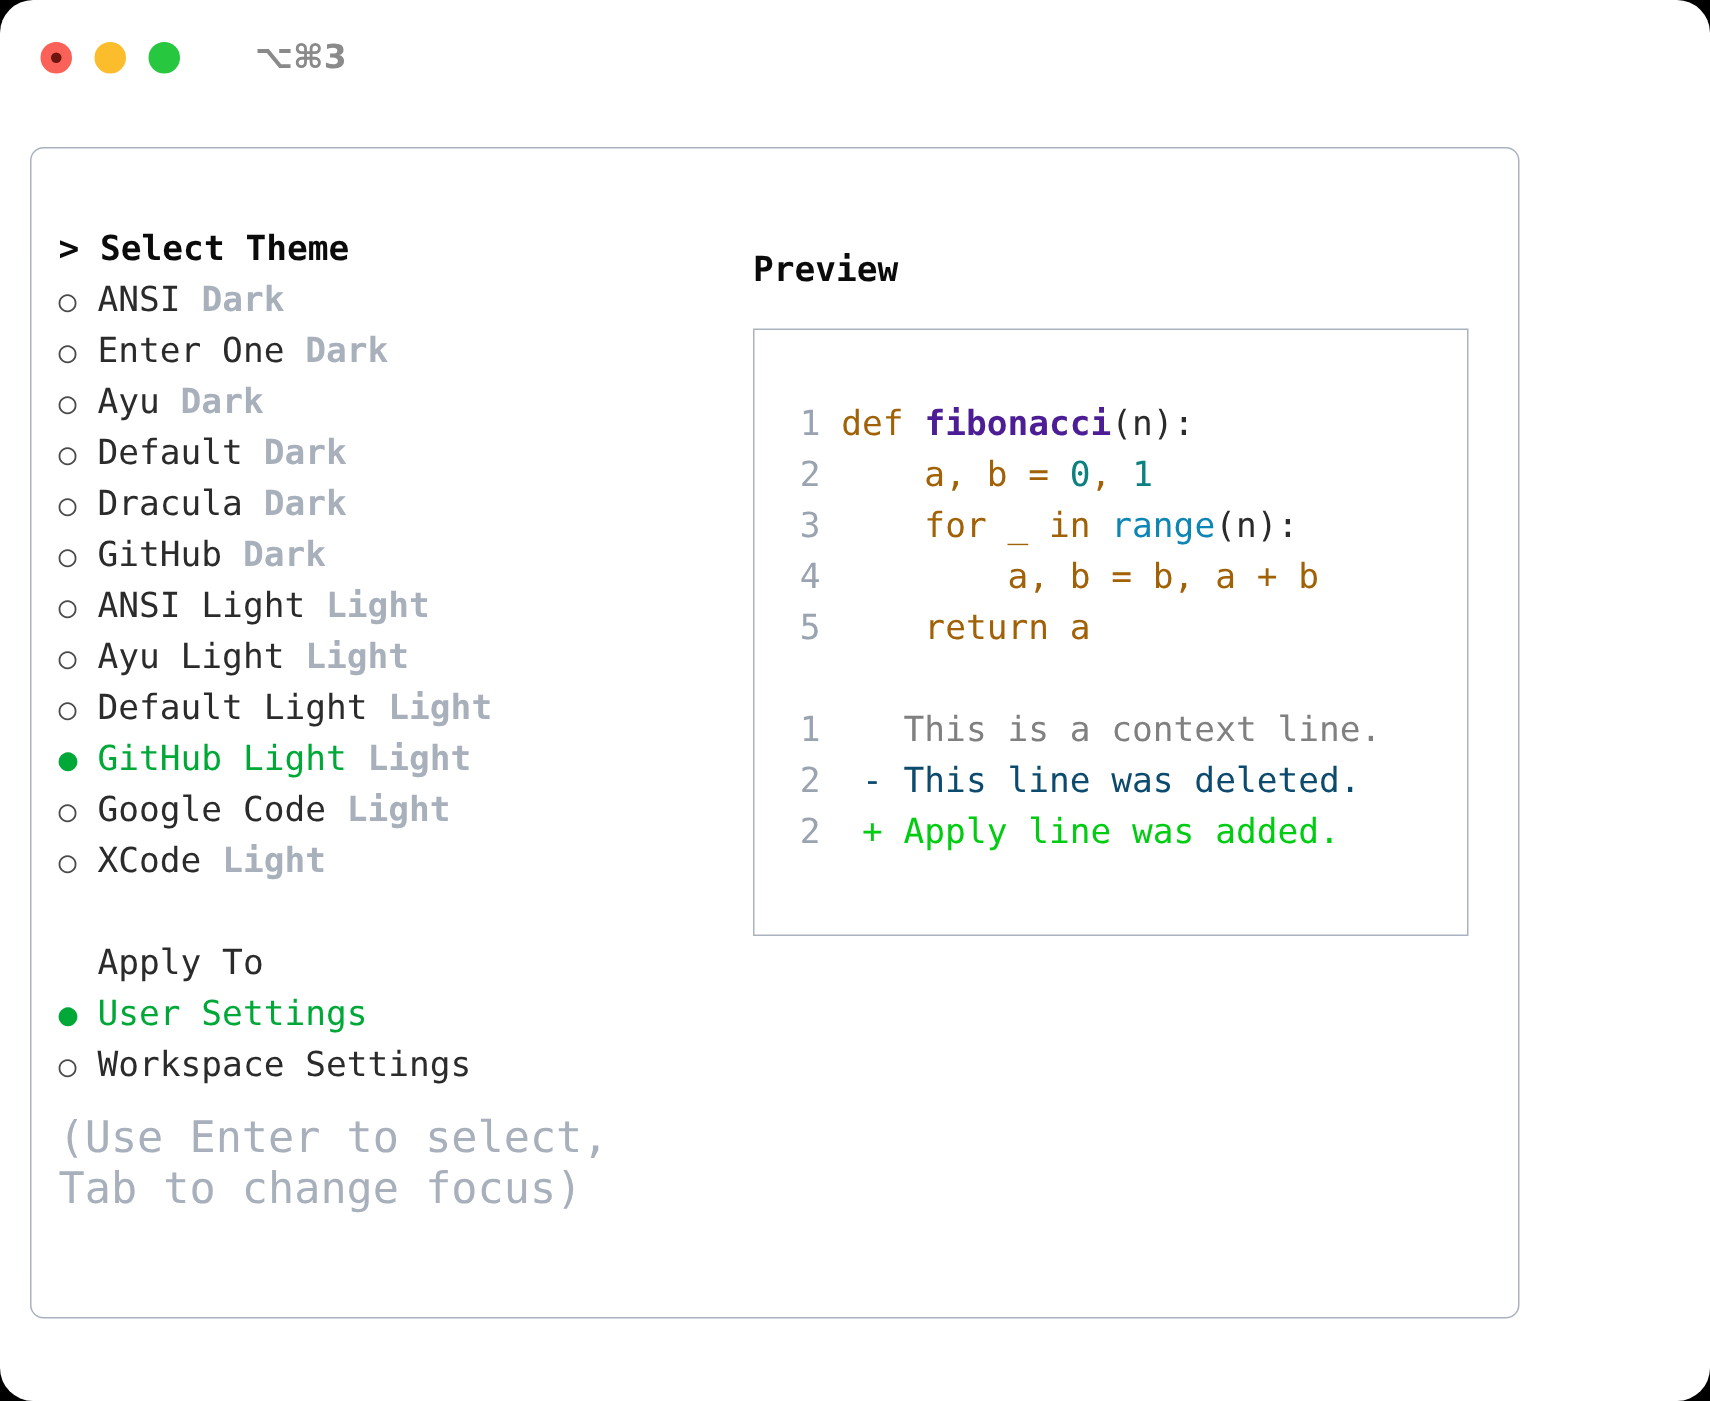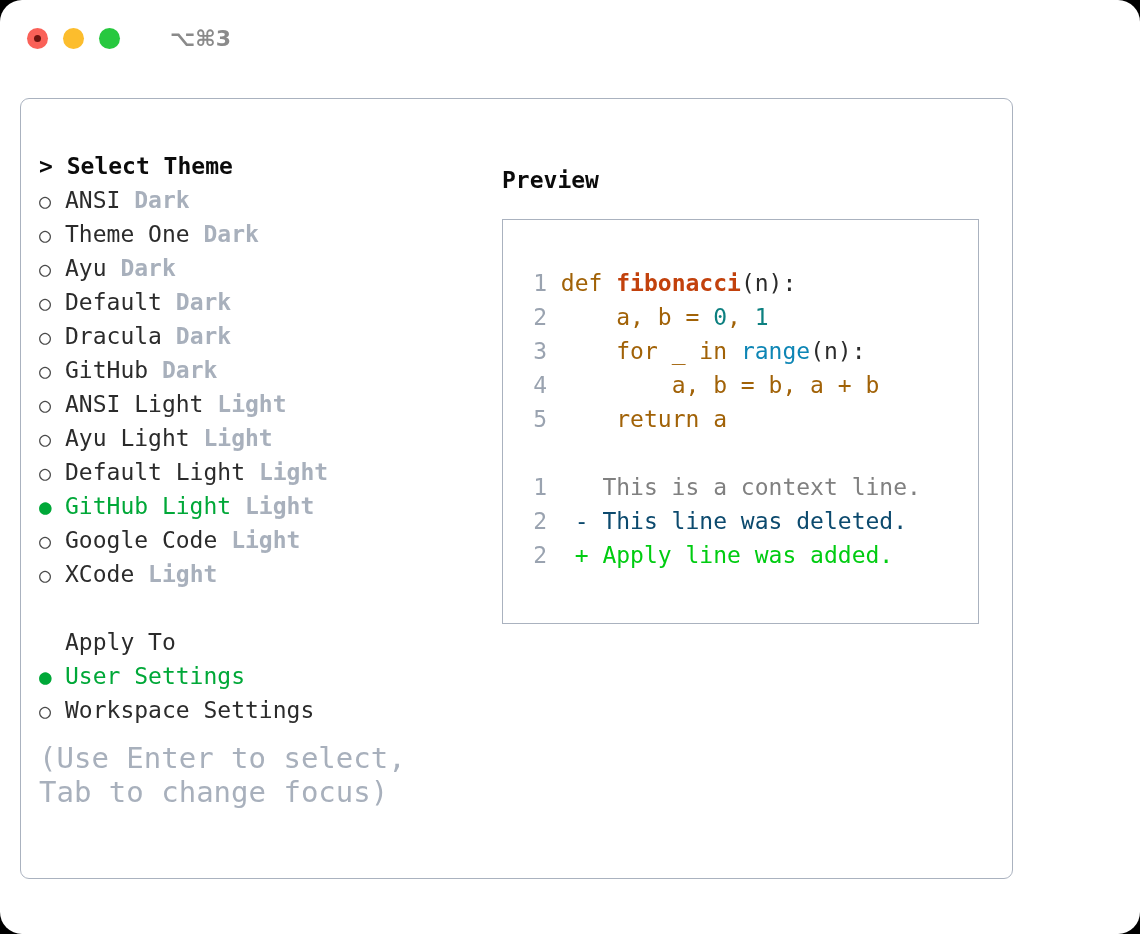--- a/index.html
+++ b/index.html
@@ -182,21 +182,21 @@
   }
 
   .ln {
     display: inline-block;
     width: 26px;
     text-align: right;
     color: #9aa3b0;
   }
 
   .kw     { color: #a16207; }
-  .fn     { color: #c2410c; font-weight: bold; }
+  .fn     { color: #4c1d95; font-weight: bold; }
   .num    { color: #0d8080; }
   .builtin{ color: #0e86b5; }
   .punct  { color: #2b2b2b; }
 
   .diff-gap { height: 34px; }
   .diff-ctx { color: #808080; }
   .diff-del { color: #0c4a6e; }
   .diff-add { color: #00cc11; }
 </style>
 </head>
@@ -215,21 +215,21 @@
 
   <div id="panel">
     <div id="columns">
 
       <div id="left-col">
 
         <div class="section-head">&gt; Select Theme</div>
 
         <div id="theme-list">
             <div class="opt-row"><span class="bullet">○</span><span class="opt-name">ANSI </span><span class="variant">Dark</span></div>
-            <div class="opt-row"><span class="bullet">○</span><span class="opt-name">Theme One </span><span class="variant">Dark</span></div>
+            <div class="opt-row"><span class="bullet">○</span><span class="opt-name">Enter One </span><span class="variant">Dark</span></div>
             <div class="opt-row"><span class="bullet">○</span><span class="opt-name">Ayu </span><span class="variant">Dark</span></div>
             <div class="opt-row"><span class="bullet">○</span><span class="opt-name">Default </span><span class="variant">Dark</span></div>
             <div class="opt-row"><span class="bullet">○</span><span class="opt-name">Dracula </span><span class="variant">Dark</span></div>
             <div class="opt-row"><span class="bullet">○</span><span class="opt-name">GitHub </span><span class="variant">Dark</span></div>
             <div class="opt-row"><span class="bullet">○</span><span class="opt-name">ANSI Light </span><span class="variant">Light</span></div>
             <div class="opt-row"><span class="bullet">○</span><span class="opt-name">Ayu Light </span><span class="variant">Light</span></div>
             <div class="opt-row"><span class="bullet">○</span><span class="opt-name">Default Light </span><span class="variant">Light</span></div>
             <div class="opt-row selected"><span class="bullet sel">●</span><span class="opt-name">GitHub Light </span><span class="variant">Light</span></div>
             <div class="opt-row"><span class="bullet">○</span><span class="opt-name">Google Code </span><span class="variant">Light</span></div>
             <div class="opt-row"><span class="bullet">○</span><span class="opt-name">XCode </span><span class="variant">Light</span></div>

